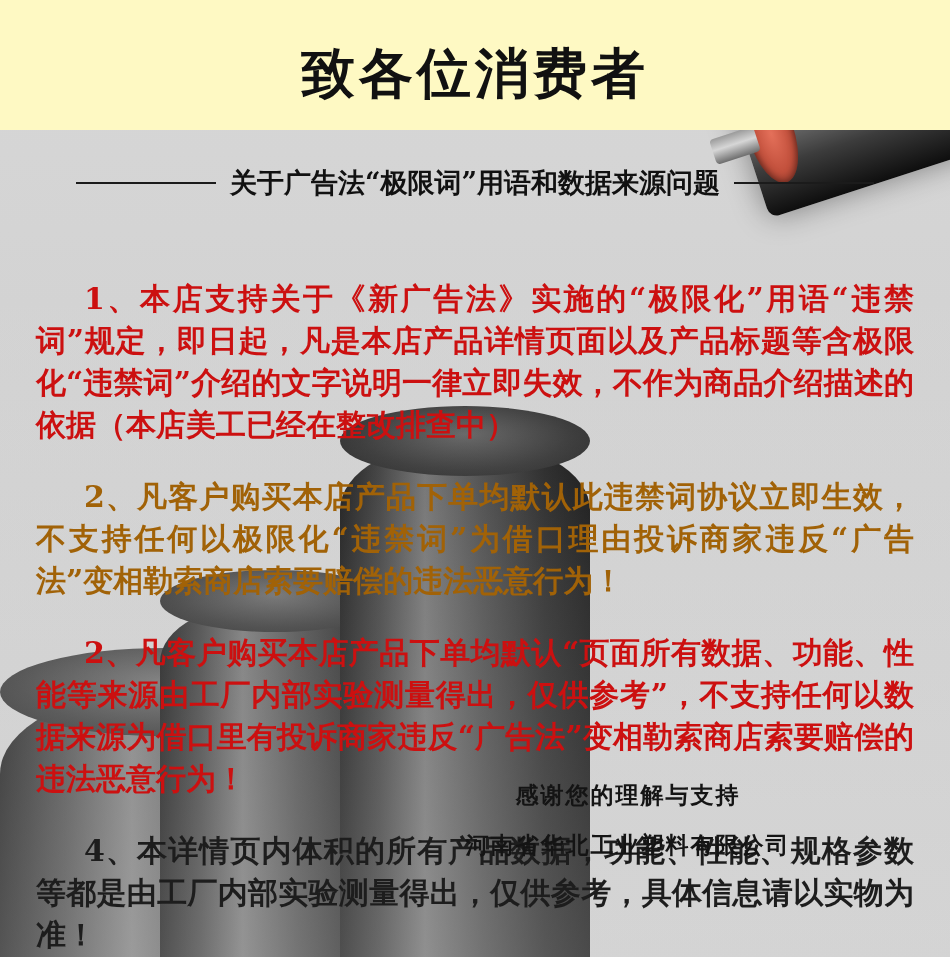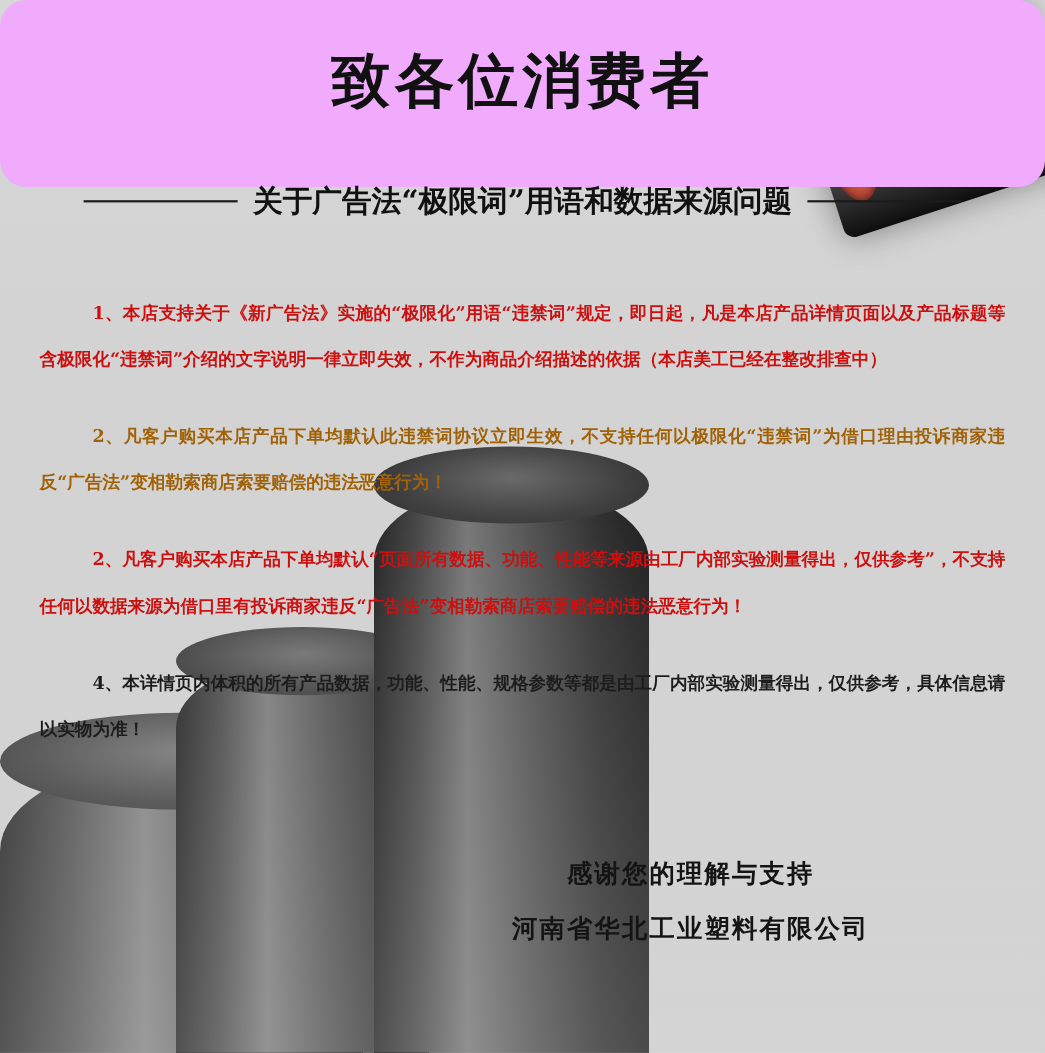--- a/index.html
+++ b/index.html
@@ -134,24 +134,23 @@
     z-index: 2;
     background: linear-gradient(180deg, rgba(228,228,228,0.0) 30%, rgba(225,225,225,0.18) 60%, rgba(230,230,230,0.30) 100%);
     pointer-events: none;
   }
 
   
   .header-band {
     position: absolute;
     left: 0; top: 0;
     width: 950px;
-    height: 170px;
-    background: #f0abfc;
+    height: 130px;
+    background: #fef9c3;
     z-index: 3;
-    border-radius: 24px;
   }
   .header-band .title {
     position: absolute;
     left: 0; right: 0;
     top: 38px;
     text-align: center;
     font-size: 54px;
     font-weight: bold;
     letter-spacing: 4px;
     color: #111;
@@ -185,21 +184,21 @@
 
   
   .content {
     position: absolute;
     left: 36px;
     top: 248px;
     width: 878px;
     z-index: 4;
   }
   .para {
-    font-size: 16px;
+    font-size: 30px;
     line-height: 42px;
     font-weight: bold;
     text-indent: 48px;
     margin-bottom: 28px;
     font-family: "DejaVu Serif", "Liberation Serif", serif;
     text-align: justify;
   }
   .para.red { color: #cc1010; }
   .para.dark { color: #1d1d1d; }
 

